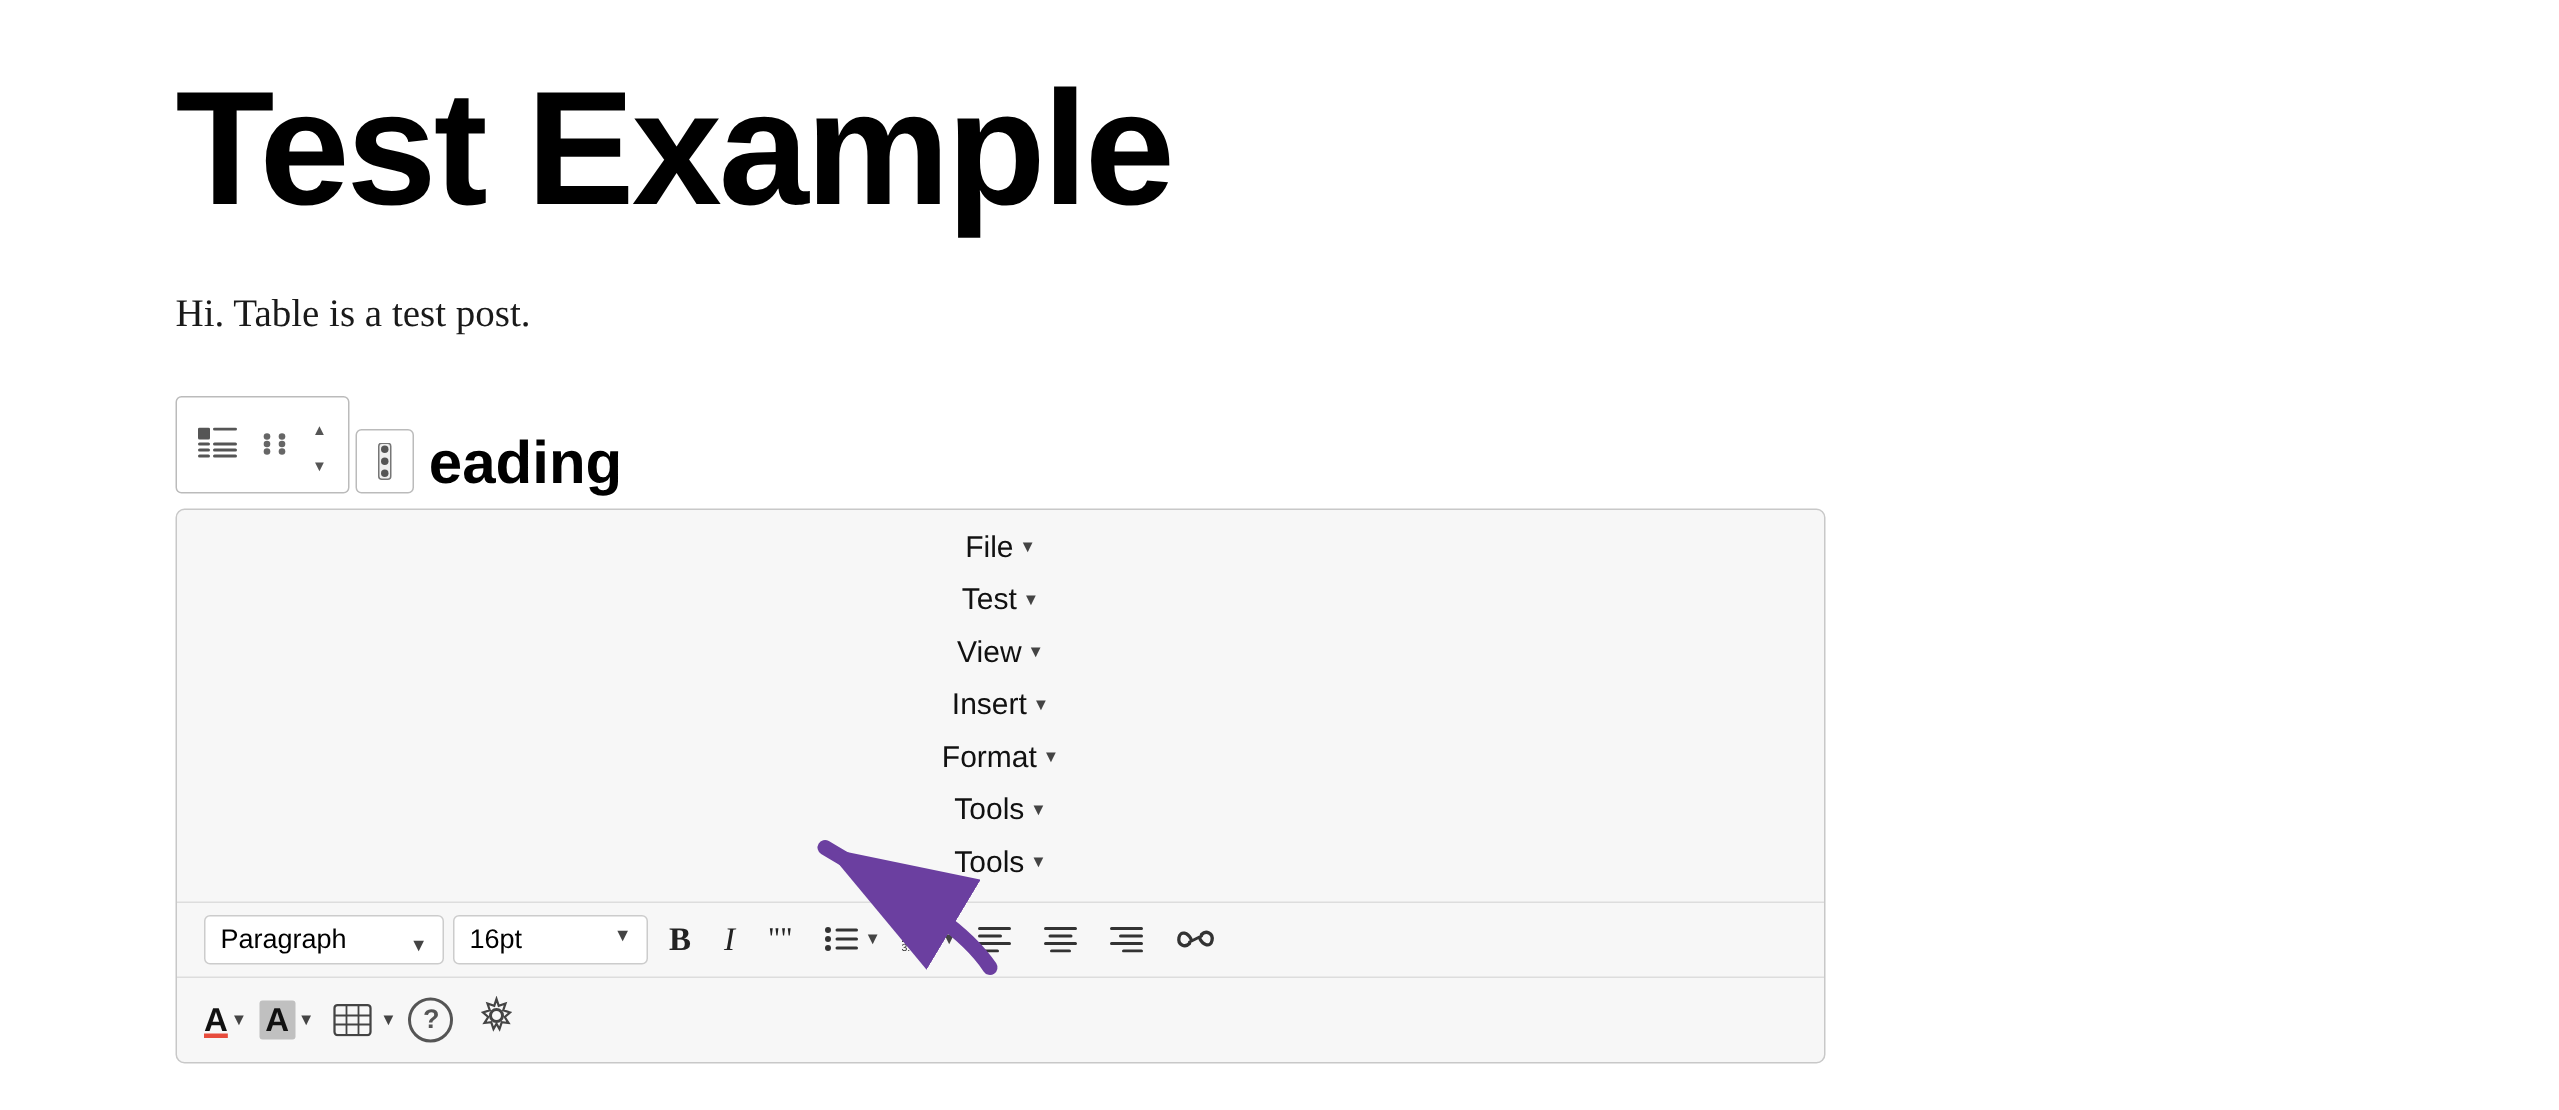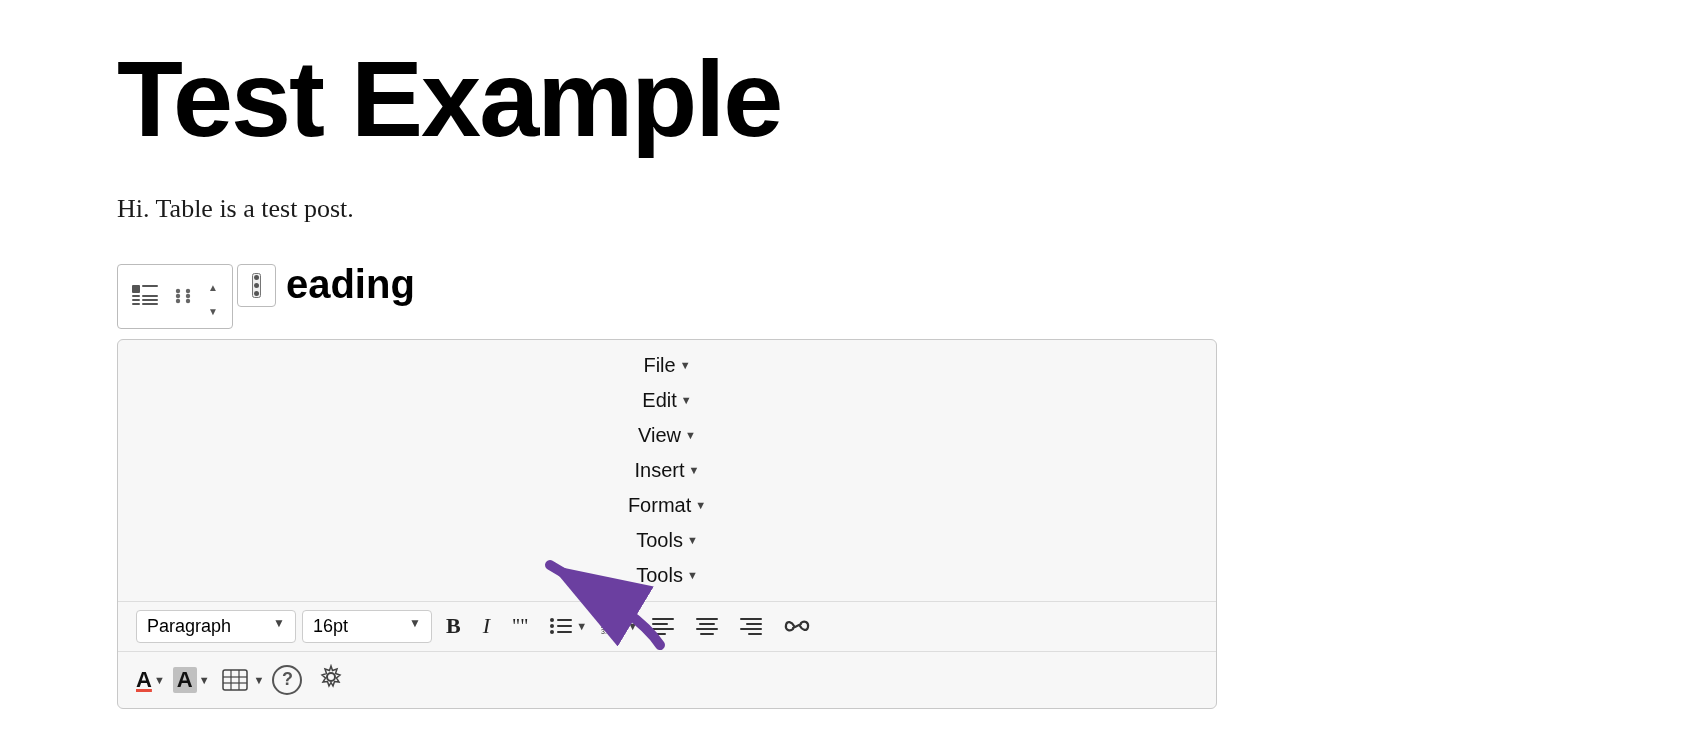--- a/index.html
+++ b/index.html
@@ -29,21 +29,21 @@
     .doc-body-text {
       font-size: 26px;
       font-family: Georgia, serif;
       color: #1a1a1a;
       margin-bottom: 36px;
       line-height: 1.5;
     }
 
     .block-controls-row {
       display: flex;
-      align-items: flex-start;
+      align-items: flex-end;
       margin-bottom: 10px;
       gap: 0;
     }
 
     .block-control-group {
       display: flex;
       align-items: center;
       border: 1.5px solid #bbb;
       border-radius: 4px;
       background: #fff;
@@ -159,21 +159,21 @@
 
     .format-select {
       border: 1px solid #ccc;
       border-radius: 4px;
       background: #fff;
       font-size: 18px;
       font-family: Arial, sans-serif;
       padding: 5px 10px;
       cursor: pointer;
       display: flex;
-      align-items: flex-start;
+      align-items: flex-end;
       gap: 8px;
       min-width: 160px;
     }
     .format-select .sel-arrow {
       font-size: 12px;
       color: #444;
       margin-left: auto;
     }
 
     .size-select {
@@ -392,21 +392,21 @@
   </div>
 
   <div class="editor-toolbar-wrapper">
 
     <div class="toolbar-menubar">
       <button class="menu-item">
         <span>File</span>
         <span class="dropdown-arrow">▼</span>
       </button>
       <button class="menu-item">
-        <span>Edit</span>
+        <span>Test</span>
         <span class="dropdown-arrow">▼</span>
       </button>
       <button class="menu-item">
         <span>View</span>
         <span class="dropdown-arrow">▼</span>
       </button>
       <button class="menu-item">
         <span>Insert</span>
         <span class="dropdown-arrow">▼</span>
       </button>

